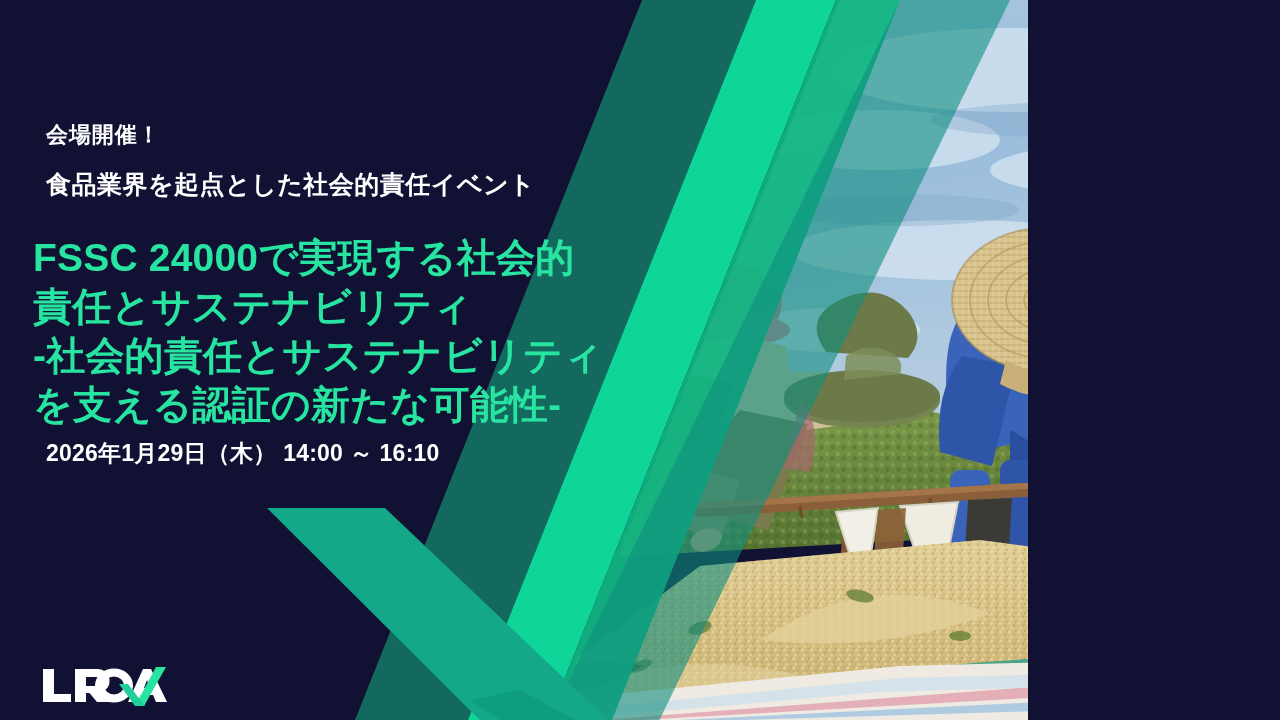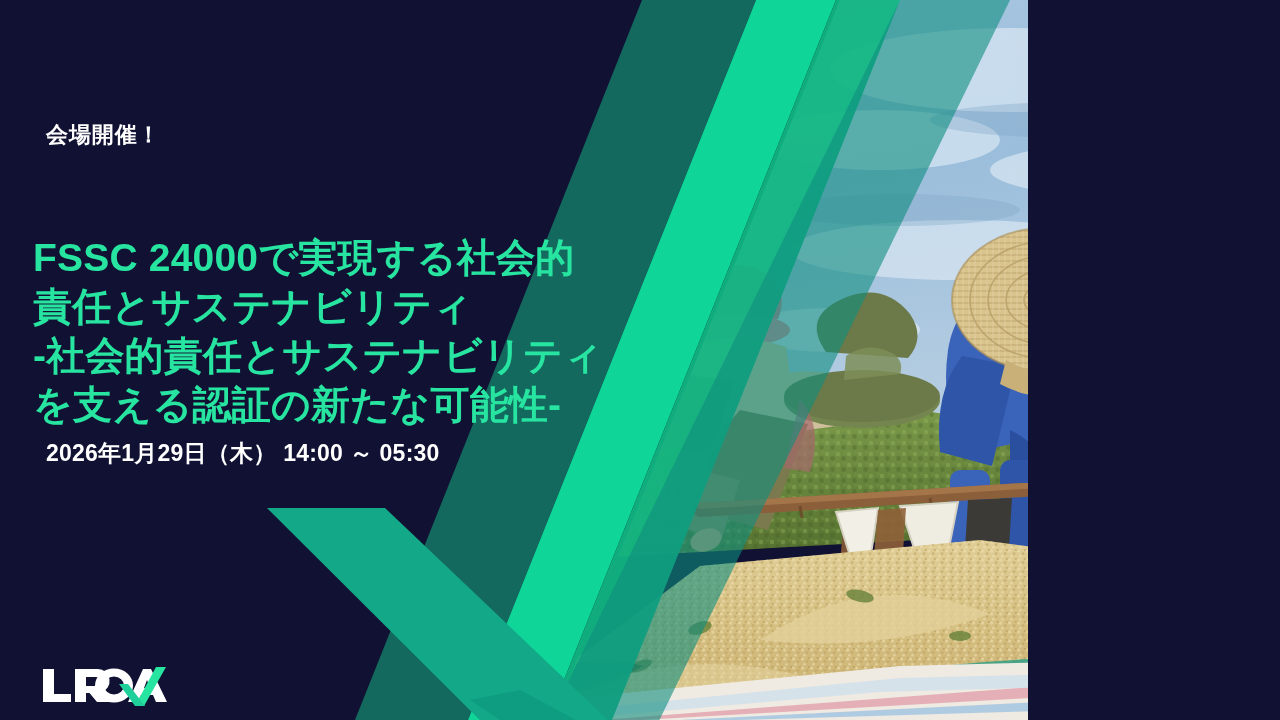--- a/index.html
+++ b/index.html
@@ -297,25 +297,26 @@
 
     <polygon points="900,0 1010,0 640,760 530,760" fill="#0F8D7E" opacity=".60"></polygon>
 
     <polygon points="267,508 385,508 650,760 520,760" fill="#13A888"></polygon>
 
     <polygon points="520,690 650,760 560,760 470,700" fill="#0E9A7E" opacity=".8"></polygon>
   </svg>
 
   <div class="text-layer">
     <div class="kicker">会場開催！</div>
+    <div class="subkicker">食品業界を起点とした社会的責任イベント</div>
     <div class="headline">FSSC 24000で実現する社会的
 責任とサステナビリティ
 -社会的責任とサステナビリティ
 を支える認証の新たな可能性-</div>
-    <div class="datetime">2026年1月29日（木）  14:00 ～ 05:30</div>
+    <div class="datetime">2026年1月29日（木）  14:00 ～ 16:10</div>
   </div>
 
   <svg class="logo" viewBox="0 0 260 92" xmlns="http://www.w3.org/2000/svg">
 
     <path d="M6,14 H28 V64 H62 V80 H6 Z" fill="#FFFFFF"></path>
 
     <path d="M70,14 H116 a24,24 0 0 1 6,47 l18,19 H114 L99,62 H92 V80 H70 Z
              M92,30 V48 H112 a9,9 0 0 0 0,-18 Z" fill="#FFFFFF"></path>
 
     <path d="M186,47 a38,34 0 1 1 -76,0 a38,34 0 1 1 76,0 Z

